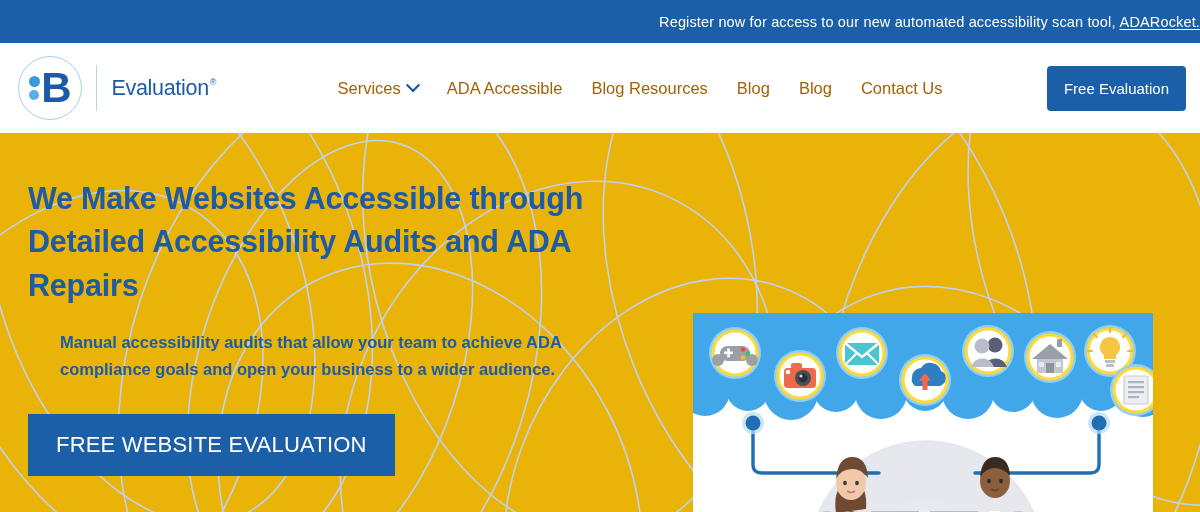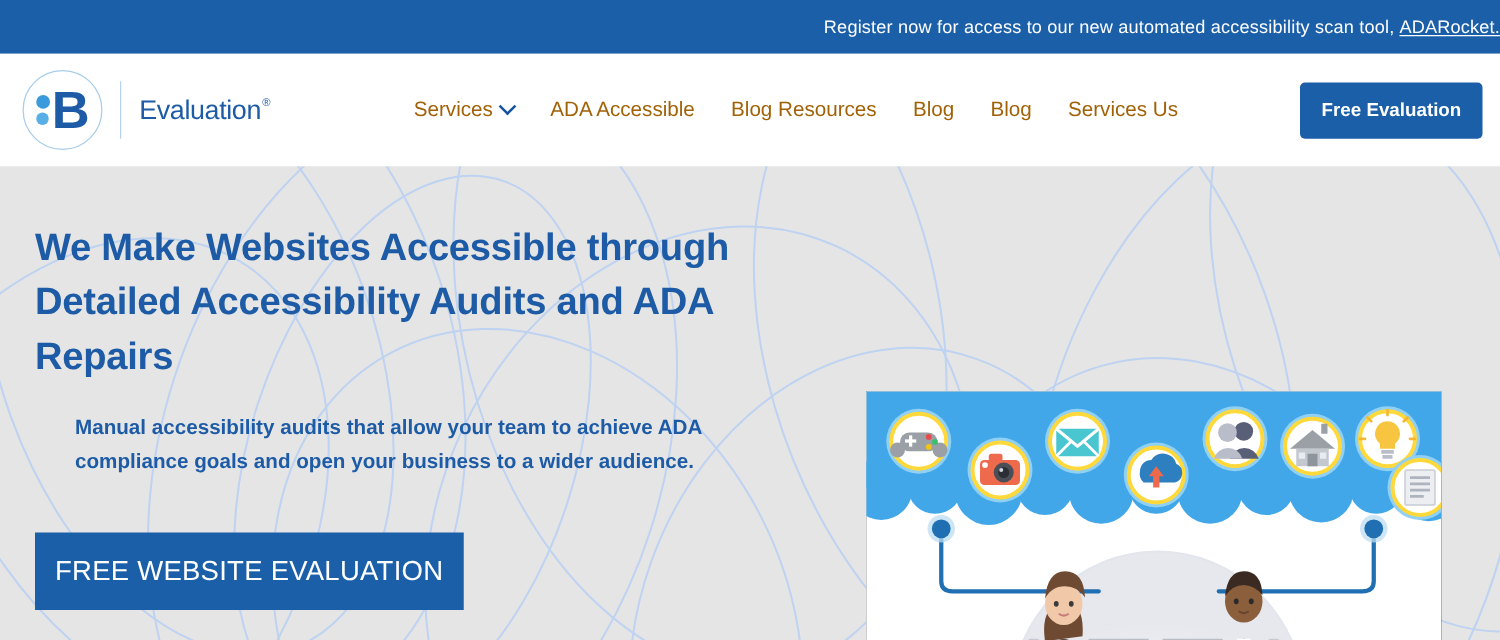--- a/index.html
+++ b/index.html
@@ -98,35 +98,35 @@
     width: 10px; height: 10px;
     border-right: 2px solid #15539e;
     border-bottom: 2px solid #15539e;
     transform: rotate(45deg) translate(-2px,-2px);
   }
 
   .eval-btn {
     background: #1b5fa8;
     color: #ffffff;
     font-size: 15px;
-    font-weight: bold;
+    font-weight: normal;
     border: none;
     border-radius: 4px;
     padding: 14px 17px;
     cursor: pointer;
     white-space: nowrap;
     font-family: "Liberation Sans", sans-serif;
     flex: none;
   }
 
   
   .hero {
     position: relative;
     height: 379px;
-    background: #e5e5e5;
+    background: #eab308;
     overflow: hidden;
   }
   .hero-pattern {
     position: absolute; inset: 0;
     opacity: 1;
     pointer-events: none;
   }
   .hero-inner {
     position: relative;
     display: flex;
@@ -146,26 +146,26 @@
   .hero-sub {
     color: #1d5ba6;
     font-size: 16.5px;
     font-weight: bold;
     line-height: 1.62;
     margin-top: 22px;
     max-width: 580px;
     margin-left: 32px;
   }
   .hero-cta {
-    margin-top: 44px;
+    margin-top: 32px;
     background: #1b5fa8;
     color: #ffffff;
     font-size: 22px;
     border: none;
-    padding: 18px 16px;
+    padding: 18px 28px;
     cursor: pointer;
     font-family: "Liberation Sans", sans-serif;
     letter-spacing: 0.2px;
   }
 
   
   .video-wrap {
     position: absolute;
     left: 693px; top: 180px;
     width: 460px; height: 260px;
@@ -202,21 +202,21 @@
 
   <nav class="main-nav">
     <a class="nav-item" href="#">
       <span>Services</span>
       <span class="chev"></span>
     </a>
     <a class="nav-item" href="#">ADA Accessible</a>
     <a class="nav-item" href="#">Blog Resources</a>
     <a class="nav-item" href="#">Blog</a>
     <a class="nav-item" href="#">Blog</a>
-    <a class="nav-item" href="#">Services Us</a>
+    <a class="nav-item" href="#">Contact Us</a>
   </nav>
 
   <button class="eval-btn">Free Evaluation</button>
 </header>
 
 <section class="hero">
 
   <svg class="hero-pattern" viewBox="0 0 1200 379" preserveAspectRatio="none">
     <g fill="none" stroke="#bed2f1" stroke-width="1.6">
       <ellipse cx="150" cy="150" rx="210" ry="300" transform="rotate(-20 150 150)"></ellipse>

